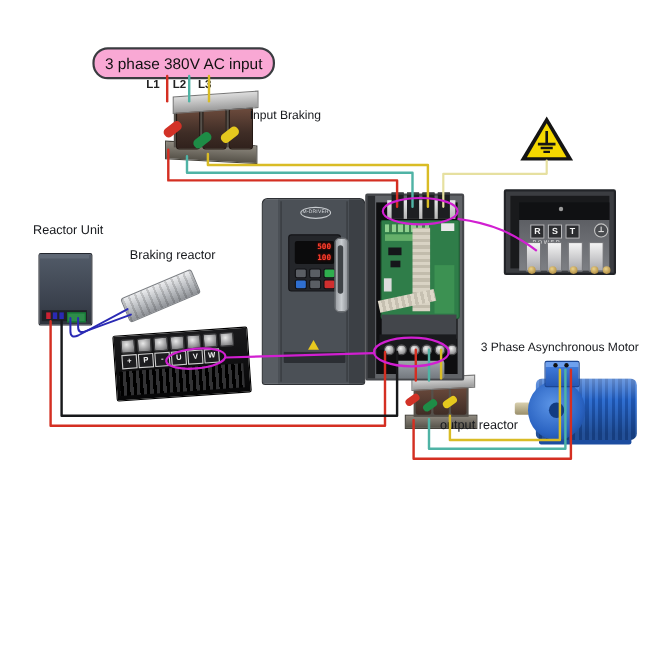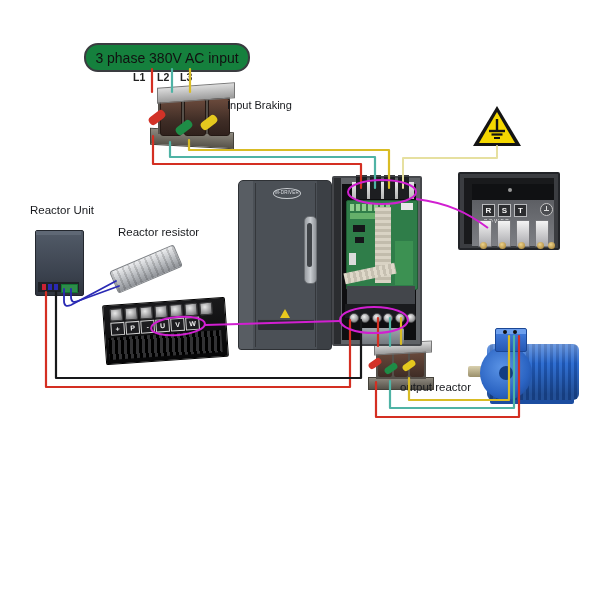--- a/index.html
+++ b/index.html
@@ -2,21 +2,21 @@
 <html><head>
 <meta charset="utf-8">
 <style>
   html,body{margin:0;padding:0;background:#fff;}
   #canvas{position:relative;width:600px;height:600px;background:#ffffff;overflow:hidden;
           font-family:"Liberation Sans",sans-serif;color:#1b1d20;}
   .abs{position:absolute;}
   .lbl{position:absolute;font-size:11px;color:#17191d;white-space:nowrap;z-index:3;}
   
   .pill{position:absolute;left:84px;top:43px;width:162px;height:25px;border:2px solid #3a3c40;
-        border-radius:14px;background:#15803d;z-index:3;display:flex;align-items:center;justify-content:center;
+        border-radius:14px;background:#f9a8d4;z-index:3;display:flex;align-items:center;justify-content:center;
         font-size:14px;font-weight:500;color:#111;}
   .phase{position:absolute;top:71px;font-size:10.5px;font-weight:bold;color:#222;z-index:3;}
   
   .coil{position:absolute;top:98px;width:20px;height:36px;border-radius:3px;
         background:linear-gradient(180deg,#6b4a3c,#3f2d26 60%,#30211c);border:1px solid #241813;}
   .lug{position:absolute;width:18px;height:9px;border-radius:4px;z-index:2;}
   
   .bunit{position:absolute;left:35px;top:230px;width:47px;height:64px;border-radius:2px;
          background:linear-gradient(160deg,#56607000,#0000),linear-gradient(180deg,#525b68,#3a414d 70%,#2e343d);
          border:1px solid #23272e;z-index:1;}
@@ -124,21 +124,21 @@
   <div class="bunit">
     <div class="abs" style="left:0;top:0;width:45px;height:4px;background:#5f6875;"></div>
     <div class="abs" style="left:2px;top:51px;width:41px;height:10px;background:#1f2227;">
       <div class="abs" style="left:4px;top:2px;width:4px;height:6px;background:#c23;"></div>
       <div class="abs" style="left:10px;top:2px;width:4px;height:6px;background:#2a2ab4;"></div>
       <div class="abs" style="left:16px;top:2px;width:4px;height:6px;background:#2a2ab4;"></div>
       <div class="abs" style="left:23px;top:1.5px;width:15px;height:7px;background:#2e8b4a;border:1px solid #173;"></div>
     </div>
   </div>
 
-  <span class="lbl" style="left:118px;top:226px;font-size:11.5px;">Reactor resistor</span>
+  <span class="lbl" style="left:118px;top:226px;font-size:11.5px;">Braking reactor</span>
   <div class="bres"></div>
 
   <div class="tblock">
     <div class="tscrew" style="left:6px;"></div>
     <div class="tscrew" style="left:21px;"></div>
     <div class="tscrew" style="left:36px;"></div>
     <div class="tscrew" style="left:51px;"></div>
     <div class="tscrew" style="left:66px;"></div>
     <div class="tscrew" style="left:81px;"></div>
     <div class="tscrew" style="left:96px;"></div>
@@ -148,20 +148,32 @@
     <div class="tcell" style="left:51px;">U</div>
     <div class="tcell" style="left:66px;">V</div>
     <div class="tcell" style="left:81px;">W</div>
     <div class="tfins"></div>
   </div>
 
   <div class="vfd">
     <div class="seam" style="left:16px;"></div>
     <div class="seam" style="left:76px;"></div>
     <div class="logo">M-DRIVER</div>
+    <div class="keypad">
+      <div class="segdisp">
+        <div>500</div>
+        <div>100</div>
+      </div>
+      <div class="kbtn" style="left:5px;top:30px;background:#5a5e64;"></div>
+      <div class="kbtn" style="left:18px;top:30px;background:#5a5e64;"></div>
+      <div class="kbtn" style="left:31px;top:30px;background:#2fae4e;"></div>
+      <div class="kbtn" style="left:5px;top:40px;background:#2f6fd0;"></div>
+      <div class="kbtn" style="left:18px;top:40px;background:#5a5e64;"></div>
+      <div class="kbtn" style="left:31px;top:40px;background:#d02f2f;"></div>
+    </div>
     <div class="handle"></div>
     <div class="hslot"></div>
     <div class="vtri"></div>
     <div class="vstrip"></div>
   </div>
 
   <div class="opanel">
     <div class="abs" style="left:0;top:0;width:7px;height:166px;background:#2b2d30;"></div>
     <div class="cavity"></div>
     <div class="abs" style="left:18px;top:4px;width:62px;height:17px;background:linear-gradient(180deg,#e6e6e6,#b5b5b5);"></div>
@@ -223,20 +235,21 @@
     <div class="abs" style="left:378px;top:351px;width:14px;height:26px;border-radius:2px;background:linear-gradient(180deg,#6b4a3c,#3f2d26);"></div>
     <div class="abs" style="left:394px;top:351px;width:14px;height:26px;border-radius:2px;background:linear-gradient(180deg,#6b4a3c,#3f2d26);"></div>
     <div class="abs" style="left:410px;top:351px;width:14px;height:26px;border-radius:2px;background:linear-gradient(180deg,#6b4a3c,#3f2d26);"></div>
     <div class="abs" style="left:374px;top:342px;width:56px;height:10px;background:linear-gradient(180deg,#dcdcdc,#9b9b9b);border:1px solid #777;transform:skewY(-3deg);"></div>
     <div class="lug" style="left:368px;top:360px;width:14px;height:7px;background:#d23227;transform:rotate(-35deg);"></div>
     <div class="lug" style="left:384px;top:365px;width:14px;height:7px;background:#1e8c46;transform:rotate(-35deg);"></div>
     <div class="lug" style="left:402px;top:362px;width:14px;height:7px;background:#e5c81e;transform:rotate(-35deg);"></div>
   </div>
   <span class="lbl" style="left:400px;top:381px;font-size:11.5px;">output reactor</span>
 
+  <span class="lbl" style="left:437px;top:310px;">3 Phase Asynchronous Motor</span>
   <div>
     <div class="abs" style="left:490px;top:396px;width:84px;height:8px;background:#1c4da0;border-radius:2px;z-index:1;"></div>
     <div class="motorbody"></div>
     <div class="abs" style="left:572px;top:348px;width:12px;height:48px;background:linear-gradient(90deg,#2a63c2,#16folie 80%,#123c82);border-radius:0 6px 6px 0;z-index:1;"></div>
     <div class="abs" style="left:468px;top:366px;width:22px;height:11px;border-radius:2px;background:linear-gradient(180deg,#d9d0ae,#9a8f6b);z-index:1;"></div>
     <div class="abs" style="left:480px;top:346px;width:52px;height:54px;border-radius:50%;background:radial-gradient(circle at 42% 40%,#5b94e6,#2a63c2 60%,#173f88 95%);z-index:2;"></div>
     <div class="abs" style="left:499px;top:366px;width:14px;height:14px;border-radius:50%;background:#123c82;z-index:2;"></div>
     <div class="jbox">
       <div class="abs" style="left:7px;top:1px;width:4px;height:4px;border-radius:50%;background:#111;"></div>
       <div class="abs" style="left:17px;top:1px;width:4px;height:4px;border-radius:50%;background:#111;"></div>

